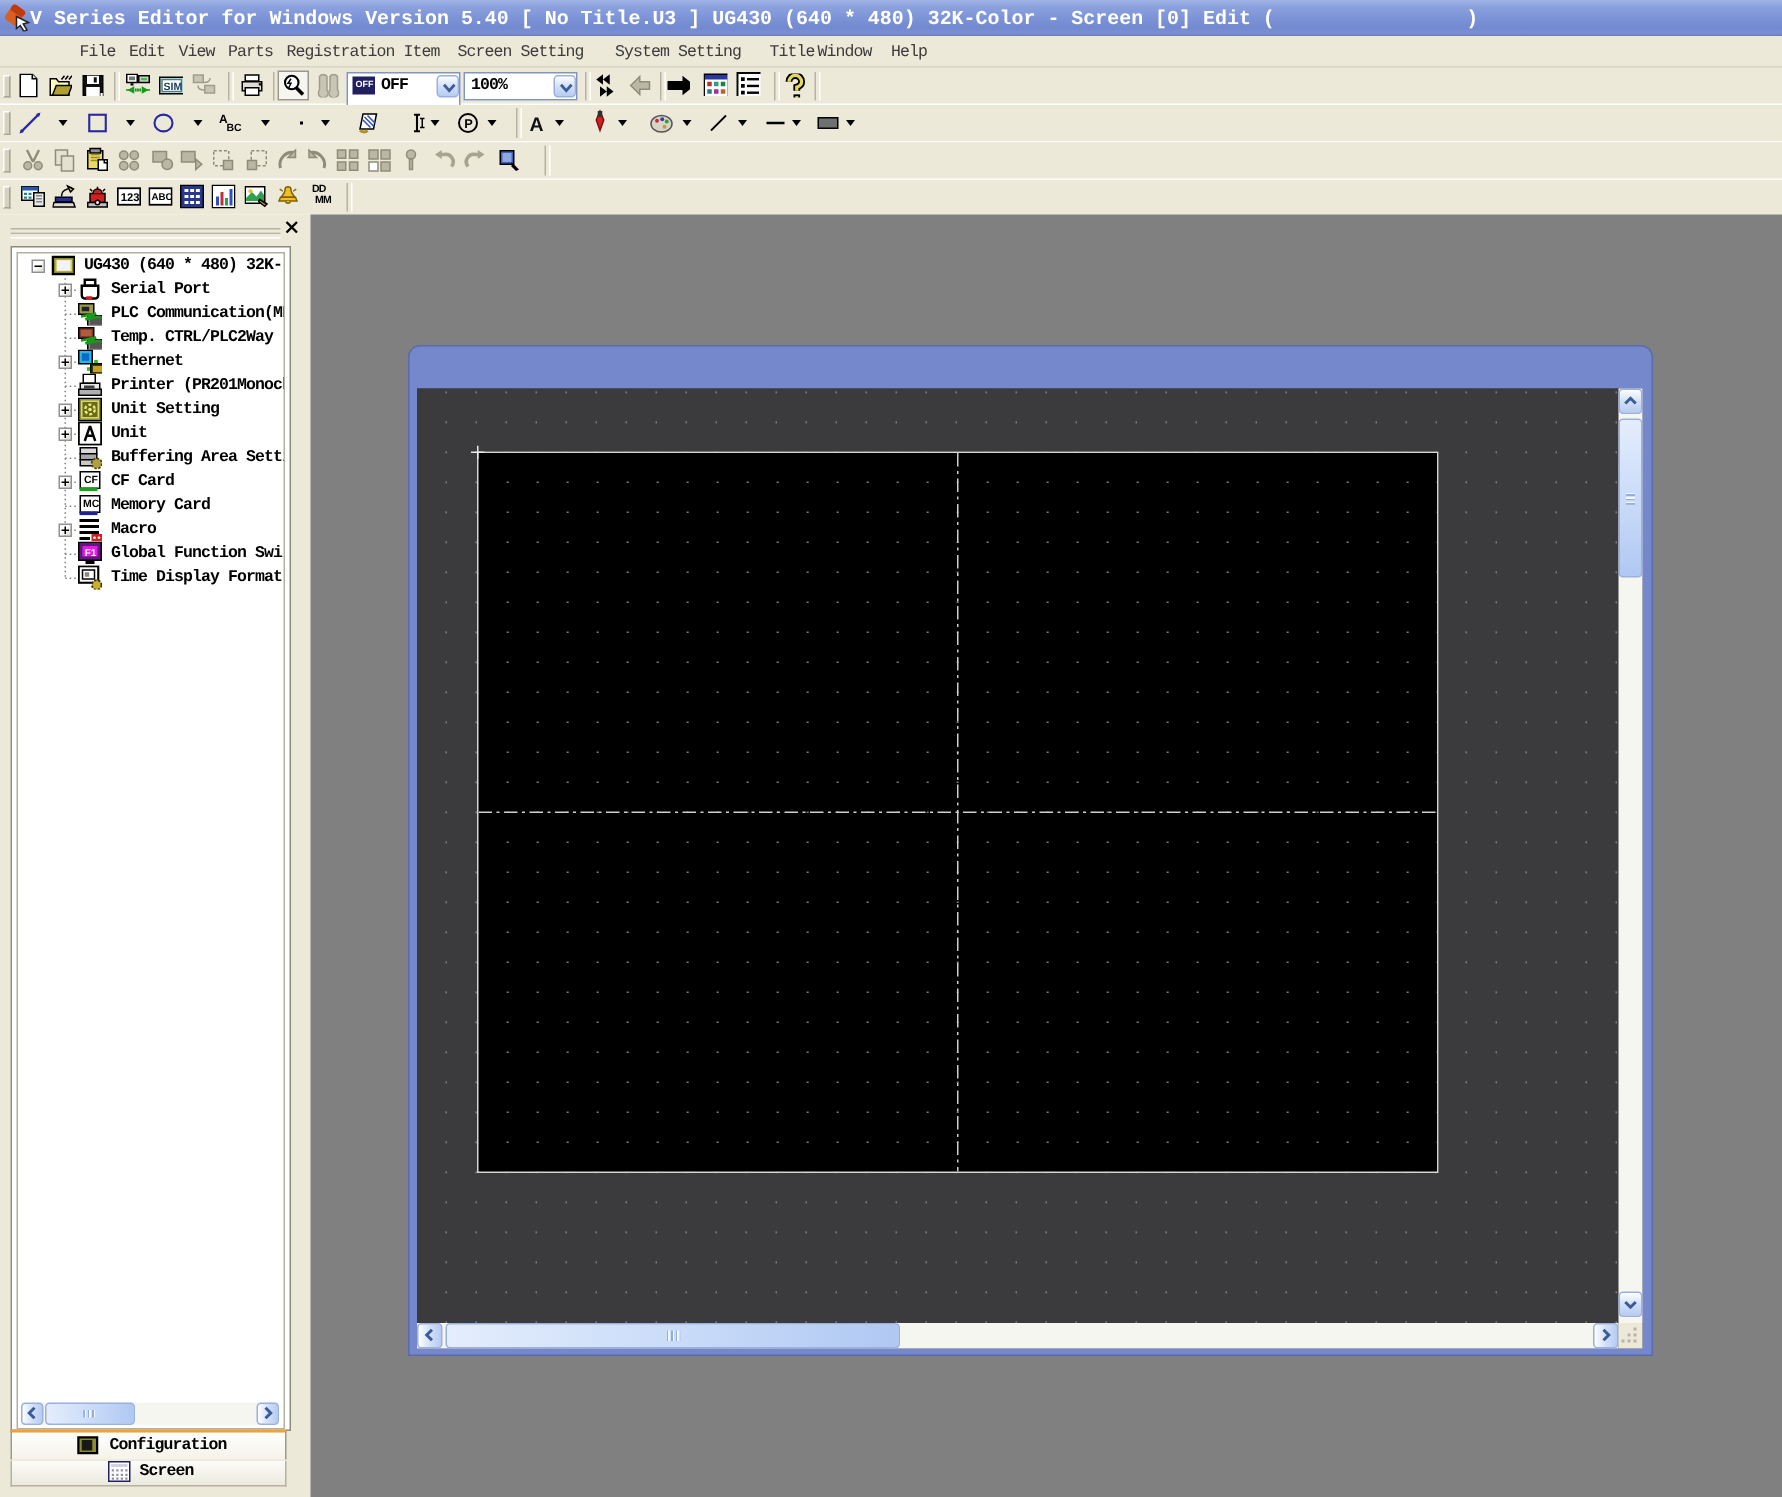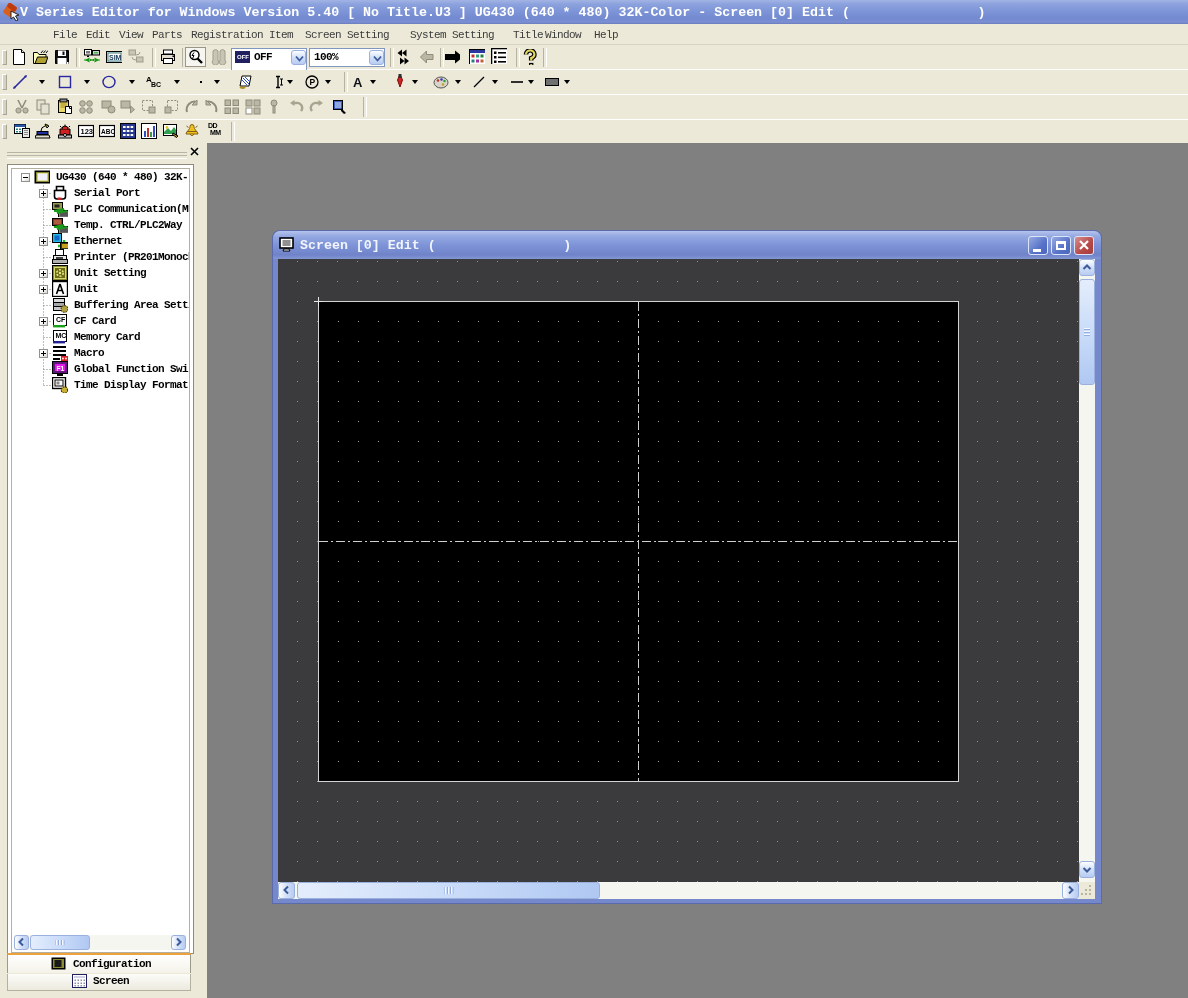--- a/index.html
+++ b/index.html
@@ -451,39 +451,20 @@
  <svg class="tico" style="left:205px;top:1px" width="19" height="21">
       <text x="3" y="7" font-size="7" font-weight="bold" font-family="Liberation Sans" fill="#000" letter-spacing="-0.5">DD</text>
       <text x="5" y="14" font-size="7" font-weight="bold" font-family="Liberation Sans" fill="#000" letter-spacing="-0.5">MM</text>
       <text x="7" y="21" font-size="7" font-weight="bold" font-family="Liberation Sans" fill="#000" letter-spacing="-0.5">YY</text>
     </svg>
  <div class="tsep" style="left:231px"></div>
 </div>
 <div class="abs" id="main">
  <div class="abs" id="workspace">
   <div class="abs" id="childwin">
-   <div class="abs" id="ctitle">
-    <svg class="abs" style="left:6px;top:6px" width="16" height="16" viewBox="0 0 16 16">
-     <rect x="1" y="1" width="13" height="10" fill="#fff" stroke="#000" stroke-width="1.6"></rect>
-     <rect x="3.5" y="3" width="8" height="6" fill="#909090"></rect>
-     <path d="M5 12 h5 l1 2 h-7 z" fill="#fff" stroke="#000"></path>
-    </svg>
-    <div class="abs" id="ctext">Screen [0] Edit (                )</div>
-    <div class="wbtn" style="left:755px" id="wmin">
-            <div class="abs" style="left:4px;top:12px;width:8px;height:3px;background:#fff"></div>
-          </div>
-    <div class="wbtn" style="left:778px" id="wmax">
-            <div class="abs" style="left:4px;top:4px;width:10px;height:9px;border:2px solid #fff;border-top-width:3px;box-sizing:border-box"></div>
-          </div>
-    <div class="wbtn" style="left:801px" id="wclose">
-      <svg width="18" height="17" viewBox="0 0 18 17">
-              <path d="M5 4 L13 12 M13 4 L5 12" stroke="#fff" stroke-width="2.2"></path>
-            </svg>
-    </div>
-   </div>
    <div class="abs" id="cclient">
     <div class="abs" id="darkarea">
      <svg class="abs" style="left:0;top:0" width="801" height="623">
       <defs>
                 <pattern id="dots1" width="20" height="20" patternUnits="userSpaceOnUse" x="0" y="2">
        <rect x="19" y="0" width="1" height="1" fill="#92929a"></rect>
                 </pattern>
               </defs>
       <rect width="801" height="623" fill="url(#dots1)"></rect>
      </svg>

